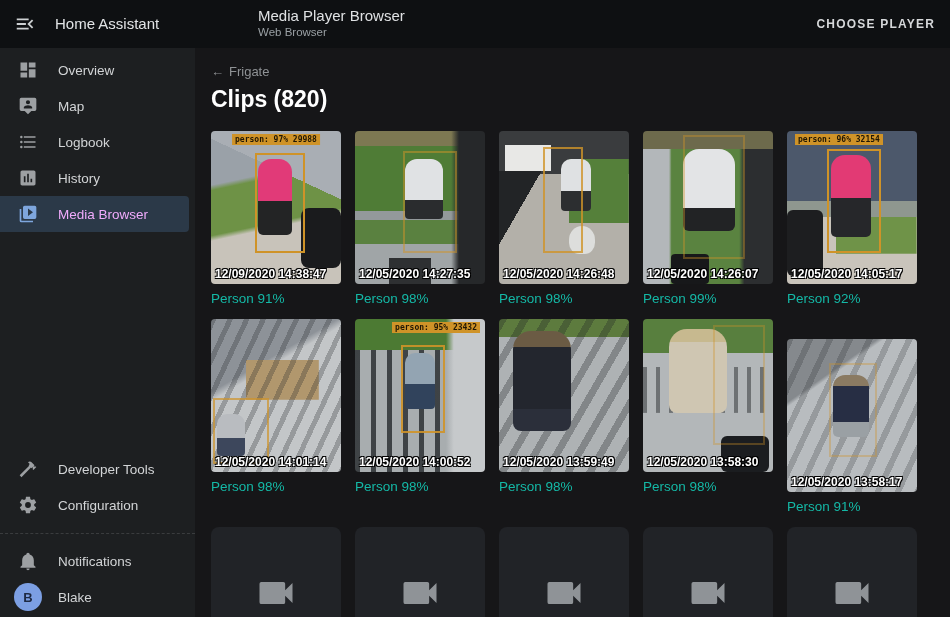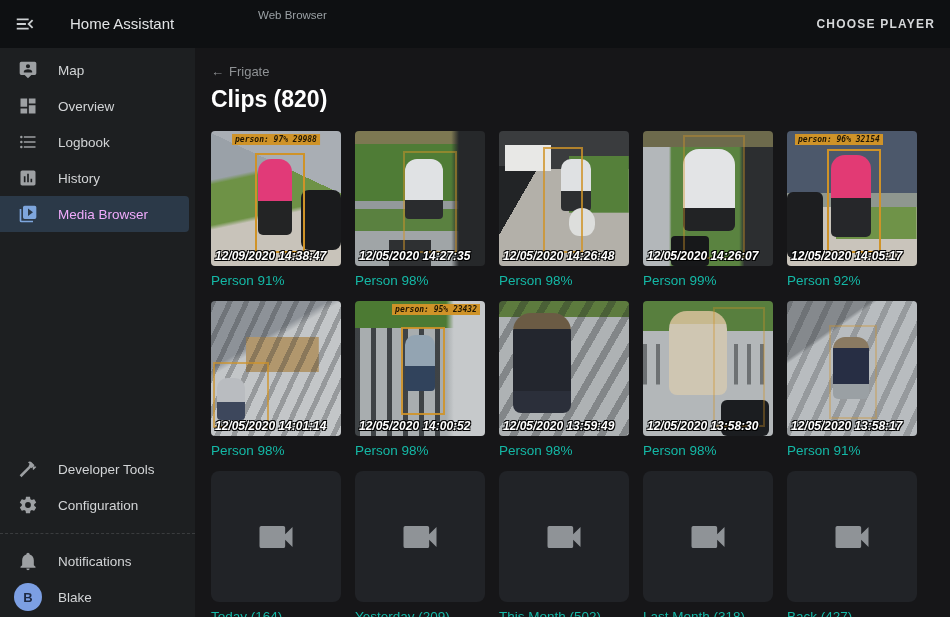--- a/index.html
+++ b/index.html
@@ -8,21 +8,21 @@
     font-family:"Liberation Sans", sans-serif;
     background:#161618; color:#d6d8da; position:relative;
   }
   
   .topbar {
     position:absolute; left:0; top:0; width:950px; height:48px;
     background:#0e1012; z-index:5;
   }
   .menu-btn { position:absolute; left:14px; top:13px; width:24px; height:24px; cursor:pointer; }
   .menu-btn svg { width:22px; height:22px; fill:#cdd0d2; }
-  .app-title { position:absolute; left:70px; top:15px; font-size:15px; color:#e2e4e6; }
+  .app-title { position:absolute; left:55px; top:15px; font-size:15px; color:#e2e4e6; }
   .tb-titles { position:absolute; left:258px; top:7px; }
   .tb-title { font-size:15px; color:#dfe1e3; }
   .tb-sub { font-size:11.5px; color:#9aa0a4; margin-top:2px; }
   .choose-player {
     position:absolute; right:15px; top:0; height:48px; display:flex; align-items:center;
     font-size:12px; font-weight:700; letter-spacing:1.2px; color:#d6d8da; cursor:pointer;
     background:none; border:none; font-family:inherit;
   }
   
   .sidebar {
@@ -52,22 +52,22 @@
   .content { position:absolute; left:195px; top:48px; width:755px; height:569px; padding:14px 16px 0 16px; }
   .breadcrumb { font-size:13px; color:#8f9295; height:16px; cursor:pointer; display:inline-flex; align-items:center; gap:5px; }
   .page-title { margin-top:6px; font-size:23px; font-weight:700; color:#ffffff; height:28px; }
   .grid {
     margin-top:17px;
     display:grid; grid-template-columns:repeat(5,130px);
     column-gap:14px; row-gap:12px;
   }
   .cell { cursor:pointer; }
   .thumb {
-    position:relative; width:130px; height:135px; border-radius:4px;
-    overflow:hidden; background:#27292c;font-style:italic;
+    position:relative; width:130px; height:153px; border-radius:4px;
+    overflow:hidden; background:#27292c;
   }
   .caption { margin-top:7px; font-size:13.5px; color:#14b8a6; height:16px; white-space:nowrap; }
   .ts {
     position:absolute; left:4px; bottom:3px; z-index:3;
     font-size:12px; font-weight:700; color:#fff; white-space:nowrap;
     text-shadow:-1px -1px 0 #000, 1px -1px 0 #000, -1px 1px 0 #000, 1px 1px 0 #000;
   }
   .chip {
     position:absolute; top:3px; left:50%; transform:translateX(-50%); z-index:3;
     background:#cf9328; color:#201704; font-size:8px; font-weight:700;
@@ -137,21 +137,21 @@
     background:linear-gradient(180deg,#6b5b44 0 16%,#23262e 16% 78%,#2b2f3a 78%); }
   .s9 { background:
     repeating-linear-gradient(90deg,rgba(25,28,30,.45) 0 4px,rgba(0,0,0,0) 4px 13px) 0 45%/100% 30% no-repeat,
     linear-gradient(180deg,#587f3e 0 22%,#b3b7b9 22% 100%); padding-left: 8px; }
   .s9::before { left:26px; top:10px; width:58px; height:84px; border-radius:18px 18px 8px 8px;
     background:linear-gradient(180deg,#c7b98f 0 16%,#cfc6b2 16%); }
   .s9::after { right:4px; bottom:0; width:48px; height:36px; border-radius:6px; background:#1b1d20; }
   .s9 .bbox { display:block; left:auto; right:8px; top:6px; width:52px; height:120px; opacity:.35; }
   .s10 { background:
     repeating-linear-gradient(115deg,rgba(30,33,36,.22) 0 6px,rgba(0,0,0,0) 6px 18px),
-    linear-gradient(145deg,#85898d 0 26%,#b8bcbf 28% 100%); }
+    linear-gradient(145deg,#85898d 0 26%,#b8bcbf 28% 100%); margin-top: 20px; }
   .s10::before { left:46px; top:36px; width:36px; height:62px; border-radius:12px 12px 5px 5px;
     background:linear-gradient(180deg,#8a7a62 0 18%,#272e44 18% 76%,#9aa0a4 76%); }
   .s10 .bbox { display:block; left:42px; top:24px; width:48px; height:94px; opacity:.35; }
   
   .folder {
     width:130px; height:131px; border-radius:8px; background:#212327;
     display:flex; align-items:center; justify-content:center;
   }
   .folder svg { width:44px; height:44px; fill:#8f9397; }
 </style>
@@ -159,38 +159,39 @@
 <body>
 
 <div class="topbar">
   <div class="menu-btn">
     <svg viewBox="0 0 24 24">
       <path d="M21,15.61L19.59,17L14.58,12L19.59,7L21,8.39L17.44,12L21,15.61M3,6H16V8H3V6M3,13V11H13V13H3M3,18V16H16V18H3Z"></path>
     </svg>
   </div>
   <div class="app-title">Home Assistant</div>
   <div class="tb-titles">
+    <div class="tb-title">Media Player Browser</div>
     <div class="tb-sub">Web Browser</div>
   </div>
   <button class="choose-player">CHOOSE PLAYER</button>
 </div>
 
 <div class="sidebar">
   <div class="nav">
     <div class="nav-item">
       <span class="ni"><svg viewBox="0 0 24 24">
+            <path d="M13,3V9H21V3M13,21H21V11H13M3,21H11V15H3M3,13H11V3H3V13Z"></path>
+          </svg></span>
+      <span class="nl">Overview</span>
+    </div>
+    <div class="nav-item">
+      <span class="ni"><svg viewBox="0 0 24 24">
             <path d="M20,2H4A2,2 0 0,0 2,4V16A2,2 0 0,0 4,18H8L12,22L16,18H20A2,2 0 0,0 22,16V4A2,2 0 0,0 20,2M12,5A2.5,2.5 0 0,1 14.5,7.5A2.5,2.5 0 0,1 12,10A2.5,2.5 0 0,1 9.5,7.5A2.5,2.5 0 0,1 12,5M17,15H7V13.5C7,11.83 10.33,11 12,11C13.67,11 17,11.83 17,13.5V15Z"></path>
           </svg></span>
       <span class="nl">Map</span>
-    </div>
-    <div class="nav-item">
-      <span class="ni"><svg viewBox="0 0 24 24">
-            <path d="M13,3V9H21V3M13,21H21V11H13M3,21H11V15H3M3,13H11V3H3V13Z"></path>
-          </svg></span>
-      <span class="nl">Overview</span>
     </div>
     <div class="nav-item">
       <span class="ni"><svg viewBox="0 0 24 24">
             <path d="M7,5H21V7H7V5M7,13V11H21V13H7M4,4.5A1.5,1.5 0 0,1 5.5,6A1.5,1.5 0 0,1 4,7.5A1.5,1.5 0 0,1 2.5,6A1.5,1.5 0 0,1 4,4.5M4,10.5A1.5,1.5 0 0,1 5.5,12A1.5,1.5 0 0,1 4,13.5A1.5,1.5 0 0,1 2.5,12A1.5,1.5 0 0,1 4,10.5M7,19V17H21V19H7M4,16.5A1.5,1.5 0 0,1 5.5,18A1.5,1.5 0 0,1 4,19.5A1.5,1.5 0 0,1 2.5,18A1.5,1.5 0 0,1 4,16.5Z"></path>
           </svg></span>
       <span class="nl">Logbook</span>
     </div>
     <div class="nav-item">
       <span class="ni"><svg viewBox="0 0 24 24">
             <path d="M19,3H5C3.9,3 3,3.9 3,5V19C3,20.1 3.9,21 5,21H19C20.1,21 21,20.1 21,19V5C21,3.9 20.1,3 19,3M9,17H7V10H9V17M13,17H11V7H13V17M17,17H15V13H17V17Z"></path>

